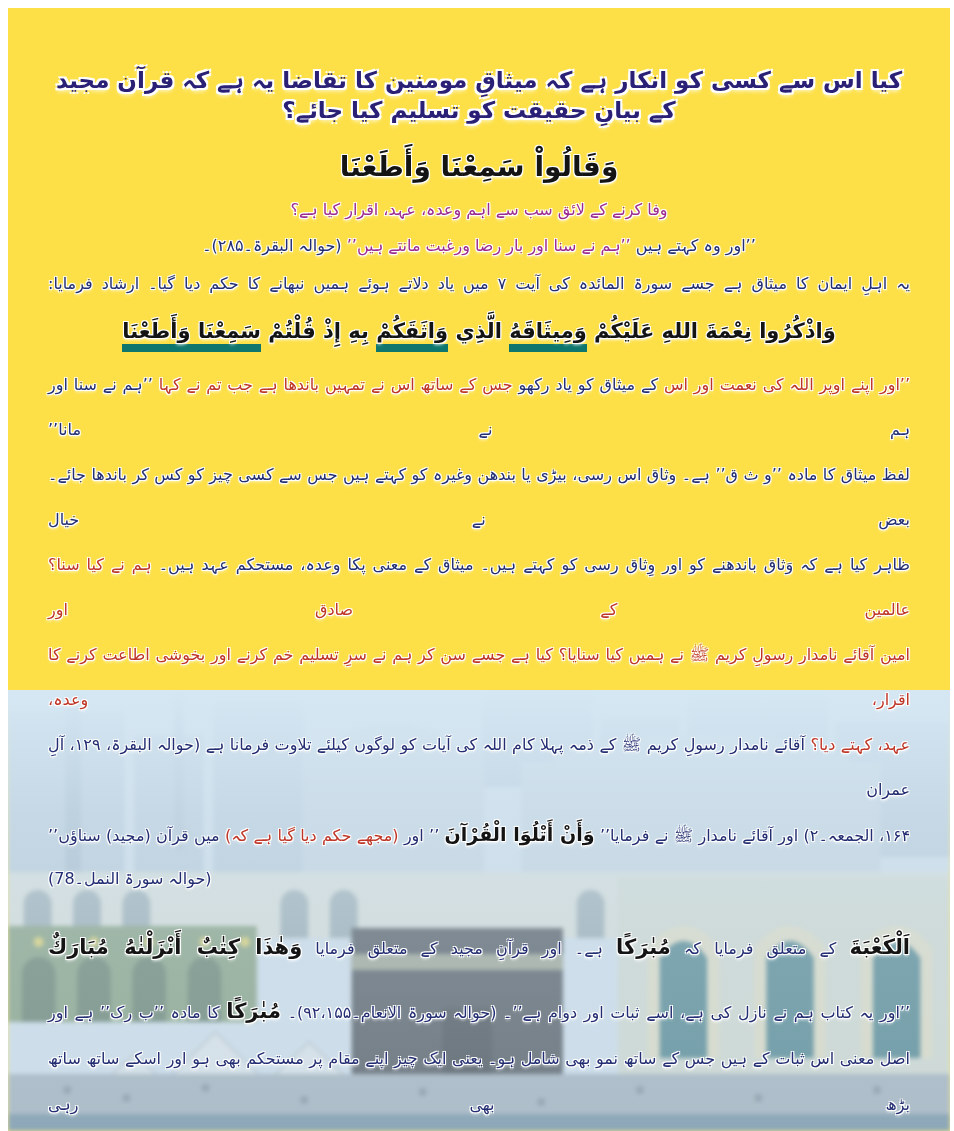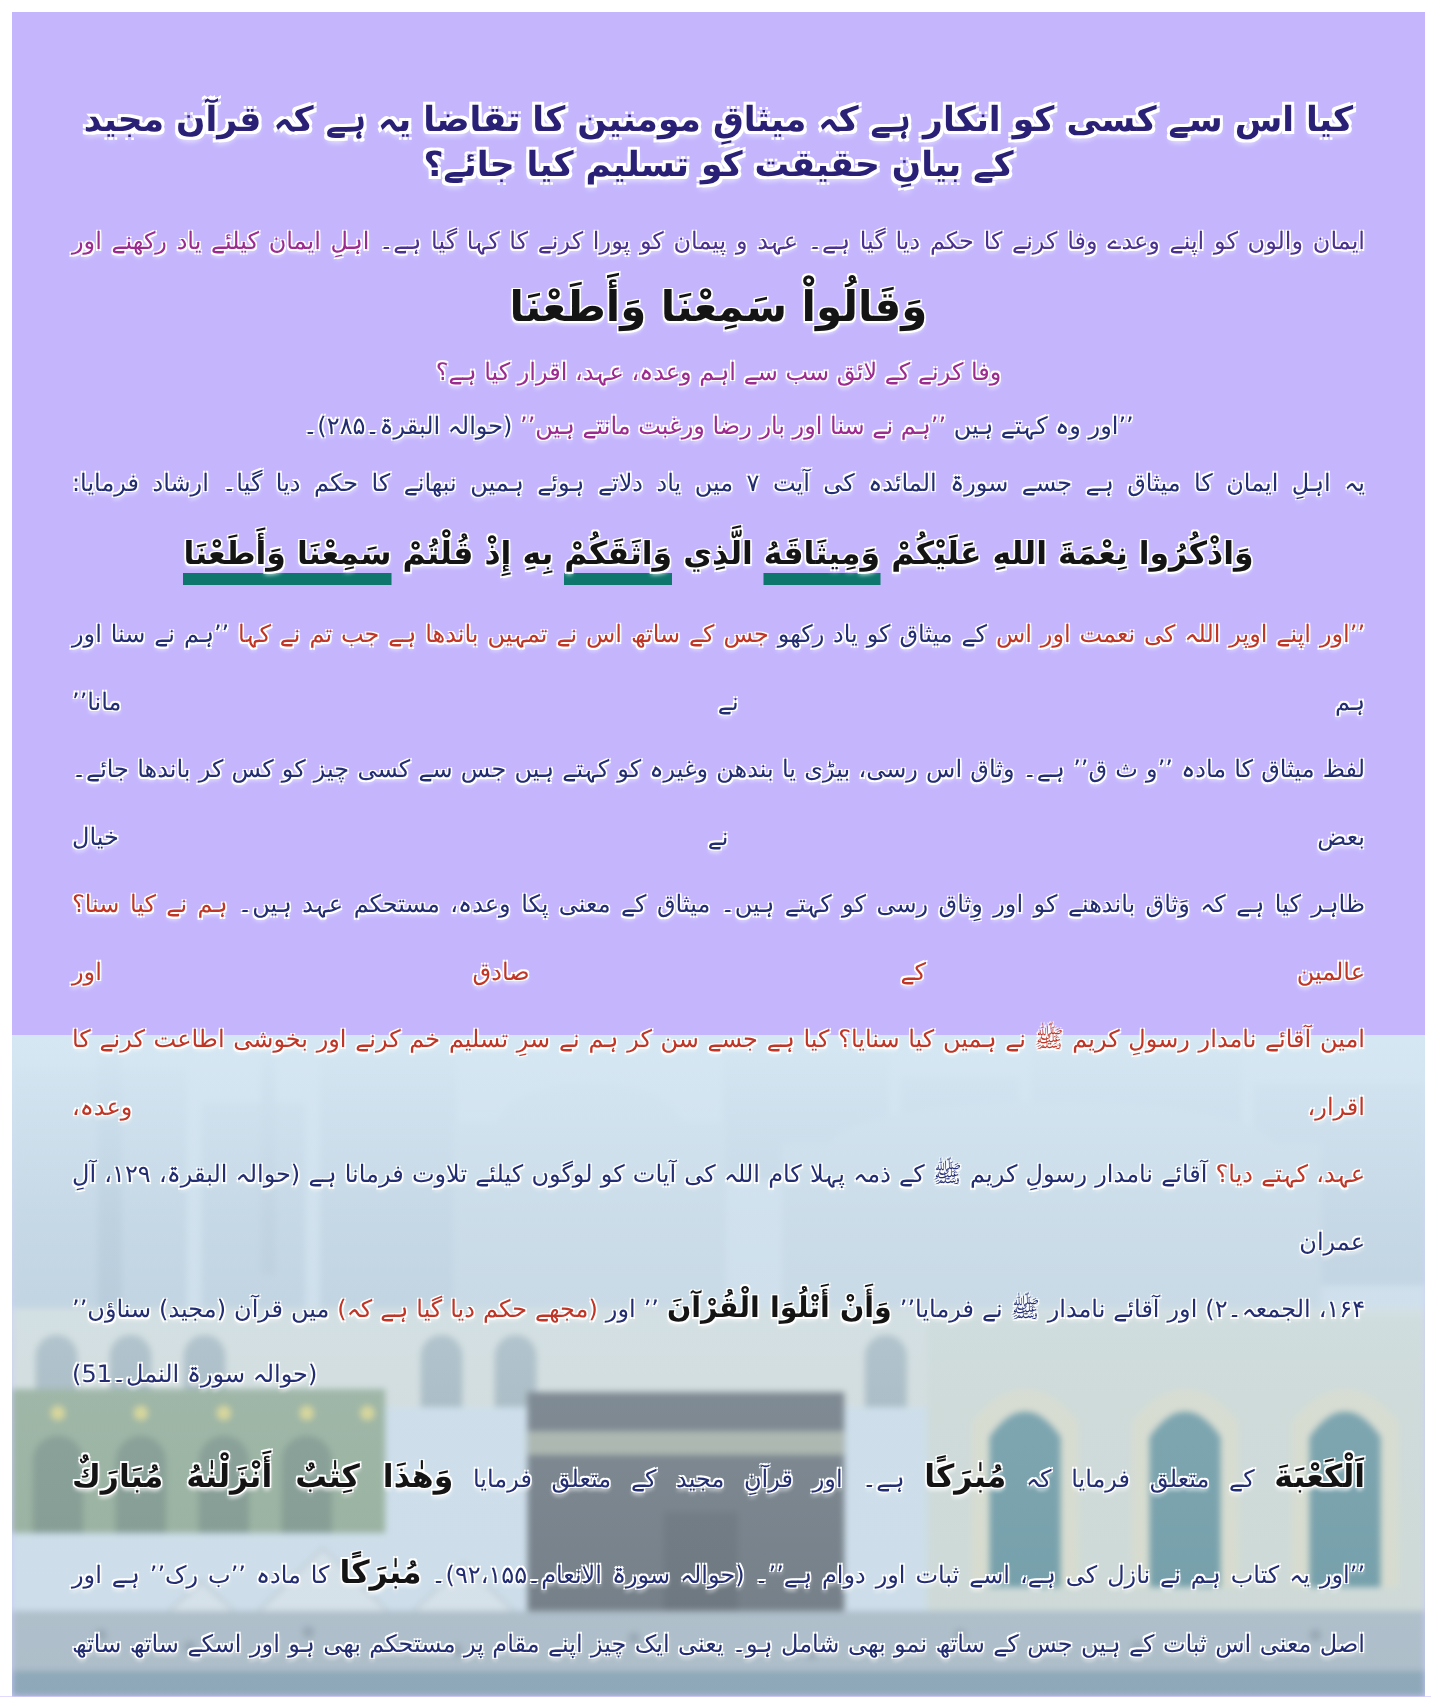--- a/index.html
+++ b/index.html
@@ -3,21 +3,21 @@
 <meta charset="utf-8">
 <style>
   html,body{margin:0;padding:0;}
   body{
     width:954px;height:1131px;position:relative;overflow:hidden;
     background:#ffffff;
     font-family:"DejaVu Sans",sans-serif;
   }
   .page{
     position:absolute;top:8px;left:8px;right:4px;bottom:0;
-    background:#c4b5fd;
+    background:#fde047;
   }
   
   .mosque-wrap{
     position:absolute;left:0;right:0;bottom:0;height:441px;overflow:hidden;
   }
   .mosque-wrap svg{display:block;width:100%;height:100%;filter:blur(2px);}
   .mosque-fade{
     position:absolute;inset:0;
     background:linear-gradient(180deg,
       #d5e7f3 0%,
@@ -157,30 +157,29 @@
       </g>
       <rect x="0" y="424" width="954" height="17" fill="#5e7e92"></rect>
     </svg>
     <div class="mosque-fade" data-name="photo-fade-overlay"></div>
   </div>
 
   <div id="content" data-name="article-text">
       <div class="line" data-name="block-title">
         <span class="c-title" data-name="text-segment">کیا اس سے کسی کو انکار ہے کہ میثاقِ مومنین کا تقاضا یہ ہے کہ قرآن مجید کے بیانِ حقیقت کو تسلیم کیا جائے؟</span>
       </div>
-      <div class="line" data-name="block-p1-l1"><span class="c-purple" data-name="text-segment">ایمان والوں کو اپنے وعدے وفا کرنے کا حکم دیا گیا ہے۔ عہد و پیمان کو پورا کرنے کا کہا گیا ہے۔ </span><span class="c-magenta" data-name="text-segment">اہلِ ایمان کیلئے یاد رکھنے اور</span></div>
       <div class="line" data-name="block-verse-1"><span class="c-black" data-name="text-segment">وَقَالُواْ سَمِعْنَا وَأَطَعْنَا</span></div>
       <div class="line" data-name="block-p1-l2"><span class="c-magenta" data-name="text-segment">وفا کرنے کے لائق سب سے اہم وعدہ، عہد، اقرار کیا ہے؟</span></div>
       <div class="line" data-name="block-trans-1"><span class="c-navy" data-name="text-segment">’’اور وہ کہتے ہیں </span><span class="c-magenta" data-name="text-segment">’’ہم نے سنا اور بار رضا ورغبت مانتے ہیں’’</span><span class="c-navy" data-name="text-segment"> (حوالہ البقرۃ۔۲۸۵)۔</span></div>
       <div class="line" data-name="block-intro"><span class="c-navy" data-name="text-segment">یہ اہلِ ایمان کا میثاق ہے جسے سورۃ المائدہ کی آیت ۷ میں یاد دلاتے ہوئے ہمیں نبھانے کا حکم دیا گیا۔ ارشاد فرمایا:</span></div>
       <div class="line" data-name="block-verse-2"><span class="c-black" data-name="text-segment">وَاذْكُرُوا نِعْمَةَ اللهِ عَلَيْكُمْ </span><span class="c-black underlined" data-name="text-segment">وَمِيثَاقَهُ</span><span class="c-black" data-name="text-segment"> الَّذِي </span><span class="c-black underlined" data-name="text-segment">وَاثَقَكُمْ</span><span class="c-black" data-name="text-segment"> بِهِ إِذْ قُلْتُمْ </span><span class="c-black underlined" data-name="text-segment">سَمِعْنَا وَأَطَعْنَا</span></div>
       <div class="line" data-name="block-p2-l1"><span class="c-red" data-name="text-segment">’’اور اپنے اوپر اللہ کی نعمت اور اس </span><span class="c-navy" data-name="text-segment">کے میثاق کو یاد رکھو </span><span class="c-red" data-name="text-segment">جس کے ساتھ اس نے تمہیں باندھا ہے جب تم نے کہا </span><span class="c-navy" data-name="text-segment">’’ہم نے سنا اور ہم نے مانا’’</span></div>
       <div class="line" data-name="block-p2-l2"><span class="c-navy" data-name="text-segment">لفظ میثاق کا مادہ ’’و ث ق’’ ہے۔ وثاق اس رسی، بیڑی یا بندھن وغیرہ کو کہتے ہیں جس سے کسی چیز کو کس کر باندھا جائے۔ بعض نے خیال</span></div>
       <div class="line" data-name="block-p2-l3"><span class="c-navy" data-name="text-segment">ظاہر کیا ہے کہ وَثاق باندھنے کو اور وِثاق رسی کو کہتے ہیں۔ میثاق کے معنی پکا وعدہ، مستحکم عہد ہیں۔ </span><span class="c-red" data-name="text-segment">ہم نے کیا سنا؟ عالمین کے صادق اور</span></div>
       <div class="line" data-name="block-p2-l4"><span class="c-red" data-name="text-segment">امین آقائے نامدار رسولِ کریم ﷺ نے ہمیں کیا سنایا؟ کیا ہے جسے سن کر ہم نے سرِ تسلیم خم کرنے اور بخوشی اطاعت کرنے کا اقرار، وعدہ،</span></div>
       <div class="line" data-name="block-p2-l5"><span class="c-red" data-name="text-segment">عہد، کہتے دیا؟ </span><span class="c-navy" data-name="text-segment">آقائے نامدار رسولِ کریم ﷺ کے ذمہ پہلا کام اللہ کی آیات کو لوگوں کیلئے تلاوت فرمانا ہے (حوالہ البقرۃ، ۱۲۹، آلِ عمران</span></div>
       <div class="line" data-name="block-p2-l6"><span class="c-navy" data-name="text-segment">۱۶۴، الجمعہ۔۲) اور آقائے نامدار ﷺ نے فرمایا’’ </span><span class="c-black ar-md" data-name="text-segment">وَأَنْ أَتْلُوَا الْقُرْآنَ</span><span class="c-navy" data-name="text-segment"> ’’ اور </span><span class="c-red" data-name="text-segment">(مجھے حکم دیا گیا ہے کہ) </span><span class="c-navy" data-name="text-segment">میں قرآن (مجید) سناؤں’’</span></div>
-      <div class="line" data-name="block-naml-ref"><span class="c-navy" data-name="text-segment">(حوالہ سورۃ النمل۔51)</span></div>
+      <div class="line" data-name="block-naml-ref"><span class="c-navy" data-name="text-segment">(حوالہ سورۃ النمل۔78)</span></div>
       <div class="line" data-name="block-kaaba-line"><span class="c-black ar-lg" data-name="text-segment">اَلْكَعْبَةَ</span><span class="c-navy" data-name="text-segment"> کے متعلق فرمایا کہ </span><span class="c-black ar-lg" data-name="text-segment">مُبٰرَكًا</span><span class="c-navy" data-name="text-segment"> ہے۔ اور قرآنِ مجید کے متعلق فرمایا </span><span class="c-black ar-lg" data-name="text-segment">وَهٰذَا كِتٰبٌ أَنْزَلْنٰهُ مُبَارَكٌ</span></div>
       <div class="line" data-name="block-p3-l1"><span class="c-navy" data-name="text-segment">’’اور یہ کتاب ہم نے نازل کی ہے، اسے ثبات اور دوام ہے’’۔ (حوالہ سورۃ الانعام۔۹۲،۱۵۵)۔ </span><span class="c-black ar-lg" data-name="text-segment">مُبٰرَكًا</span><span class="c-navy" data-name="text-segment"> کا مادہ ’’ب رک’’ ہے اور</span></div>
       <div class="line" data-name="block-p3-l2"><span class="c-navy" data-name="text-segment">اصل معنی اس ثبات کے ہیں جس کے ساتھ نمو بھی شامل ہو۔ یعنی ایک چیز اپنے مقام پر مستحکم بھی ہو اور اسکے ساتھ ساتھ بڑھ بھی رہی</span></div>
     </div>
 </div>
 
 </body></html>

